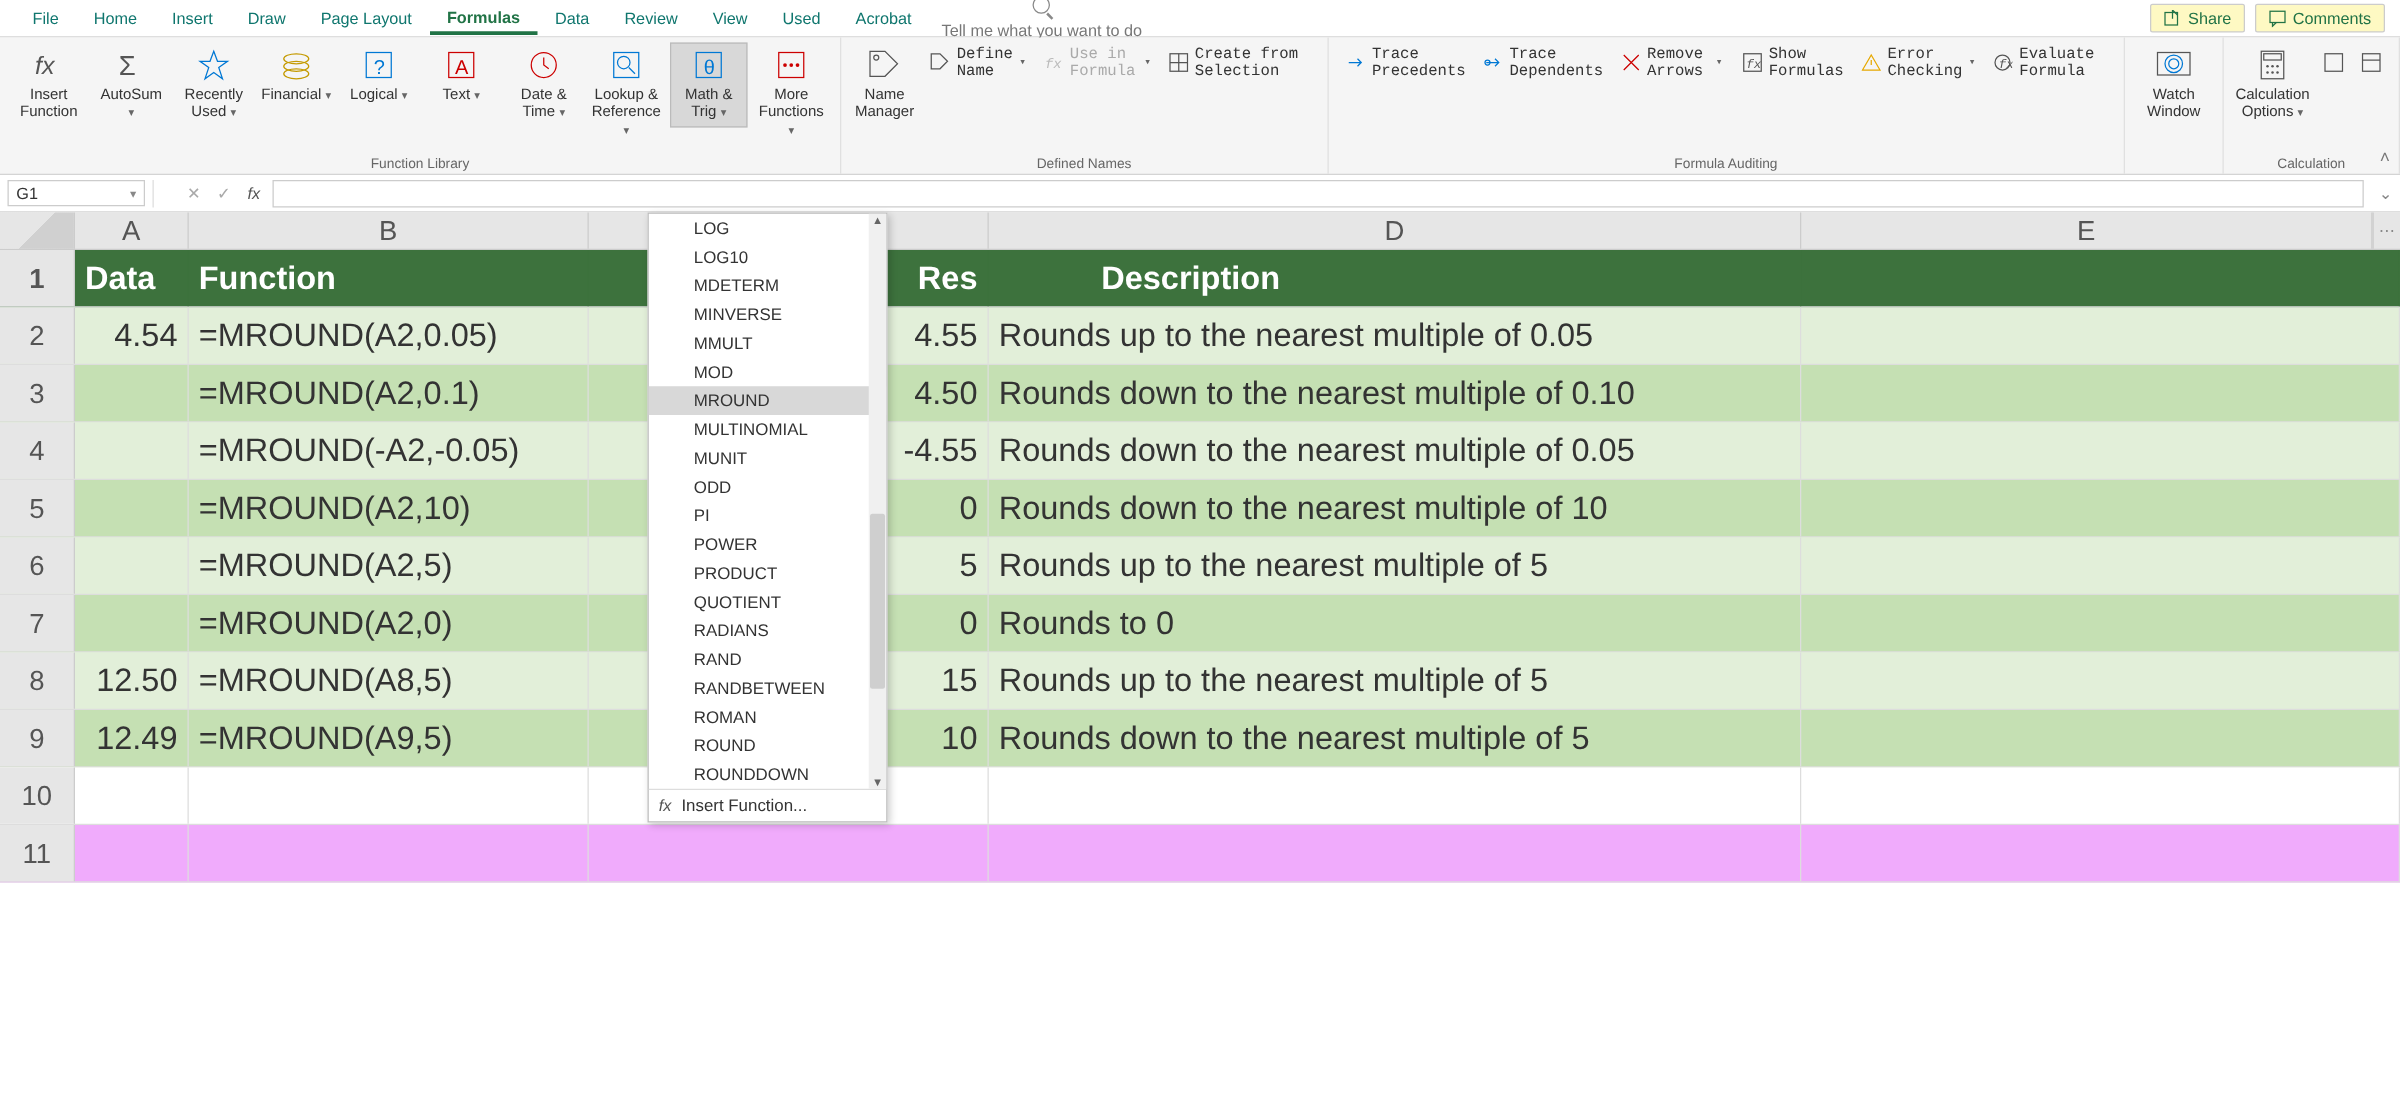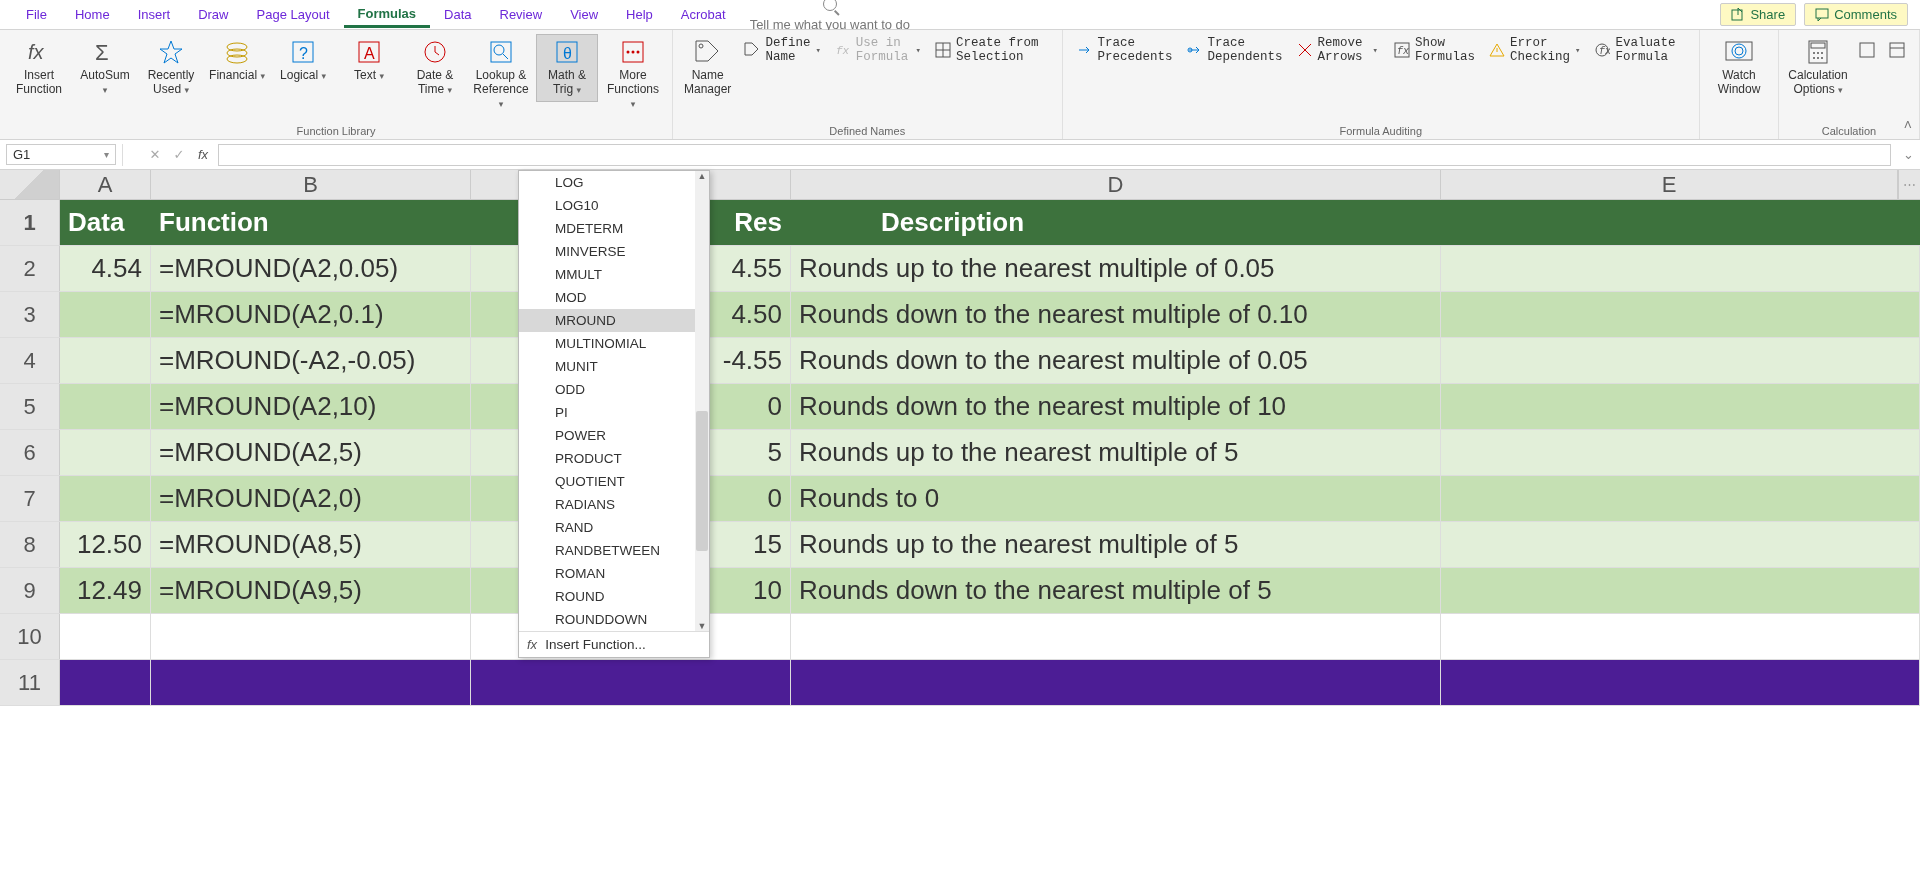--- a/index.html
+++ b/index.html
@@ -1,19 +1,19 @@
 <!DOCTYPE html>
 <html><head>
 <meta charset="utf-8">
 <style>
 * { box-sizing: border-box; margin: 0; padding: 0; }
 body { font-family: "Segoe UI", Arial, sans-serif; font-size: 13px; background: #fff; color: #333; overflow: hidden; width: 1920px; height: 888px; }
 
 .tabs { display: flex; align-items: center; height: 30px; background: #fff; padding: 0 12px; border-bottom: 1px solid #d4d4d4; }
-.tab { padding: 4px 14px; cursor: pointer; color: #6d28d9; }
+.tab { padding: 4px 14px; cursor: pointer; color: #0f766e; }
 .tab.active { color: #217346; font-weight: 600; border-bottom: 3px solid #217346; }
 .tell-me { display: flex; align-items: center; gap: 6px; color: #777; margin-left: 10px; flex-direction: column; }
 .tell-me-icon { width: 14px; height: 14px; border: 1.5px solid #888; border-radius: 50%; position: relative; }
 .tell-me-icon::after { content: ""; position: absolute; width: 6px; height: 1.5px; background: #888; bottom: -3px; right: -4px; transform: rotate(45deg); }
 .tabs-right { margin-left: auto; display: flex; gap: 8px; }
 .btn-share, .btn-comments { border: 1px solid #ccc; padding: 3px 10px; background: #fef9c3; cursor: pointer; color: #217346; display: flex; align-items: center; gap: 5px; border-radius: 2px; }
 
 .ribbon { display: flex; height: 110px; background: #f5f5f5; border-bottom: 1px solid #d4d4d4; position: relative; }
 .ribbon-group { display: flex; flex-direction: column; padding: 4px 8px 2px; border-right: 1px solid #e0e0e0; }
 .ribbon-group-body { display: flex; flex: 1; align-items: flex-start; gap: 4px; }
@@ -75,21 +75,21 @@
 <div class="tabs">
   <div class="tab">File</div>
   <div class="tab">Home</div>
   <div class="tab">Insert</div>
   <div class="tab">Draw</div>
   <div class="tab">Page Layout</div>
   <div class="tab active">Formulas</div>
   <div class="tab">Data</div>
   <div class="tab">Review</div>
   <div class="tab">View</div>
-  <div class="tab">Help</div>
+  <div class="tab">Used</div>
   <div class="tab">Acrobat</div>
   <div class="tell-me">
     <span class="tell-me-icon"></span>
     <span>Tell me what you want to do</span>
   </div>
   <div class="tabs-right">
     <div class="btn-share">
       <span>
         <svg width="14" height="14" viewBox="0 0 14 14">
             <rect x="1" y="2" width="10" height="10" fill="none" stroke="#217346"></rect>
@@ -485,21 +485,21 @@
         <div class="cell col-E"></div>
       </div>
       <div class="row" style="background: rgb(255, 255, 255);">
         <div class="row-h">10</div>
         <div class="cell col-A"></div>
         <div class="cell col-B"></div>
         <div class="cell col-C"></div>
         <div class="cell col-D"></div>
         <div class="cell col-E"></div>
       </div>
-      <div class="row" style="background: #4c1d95;">
+      <div class="row" style="background: #f0abfc;">
         <div class="row-h">11</div>
         <div class="cell col-A"></div>
         <div class="cell col-B"></div>
         <div class="cell col-C"></div>
         <div class="cell col-D"></div>
         <div class="cell col-E"></div>
       </div>
     </div>
 
   <div class="dropdown">

